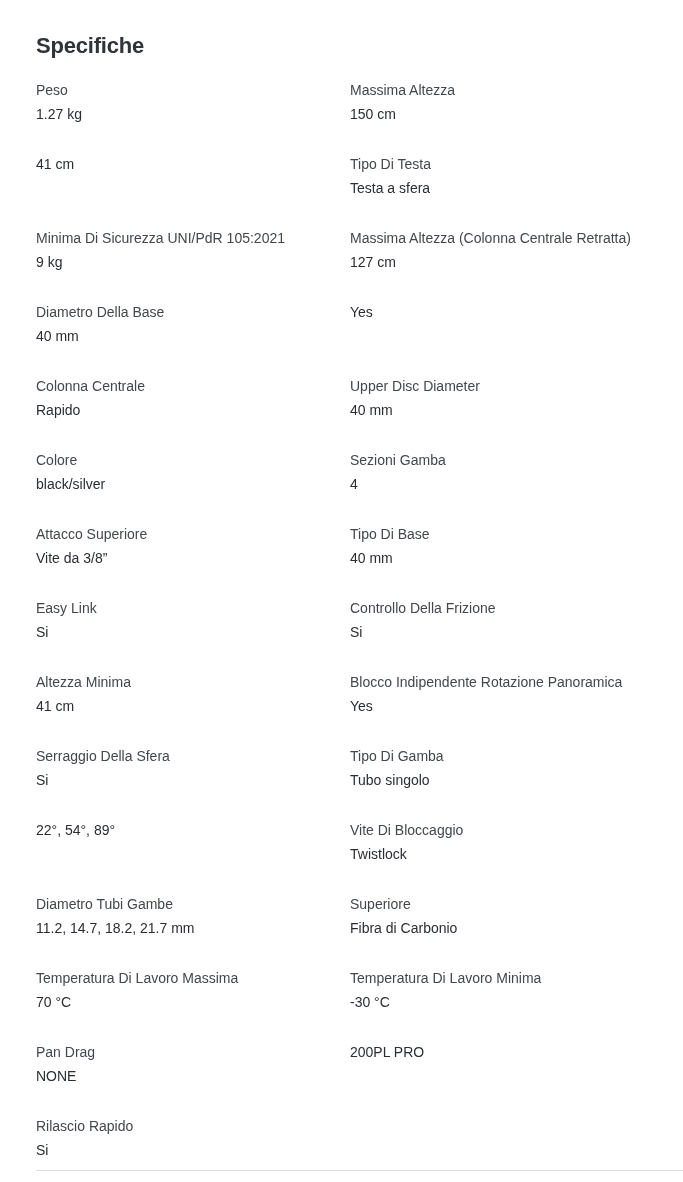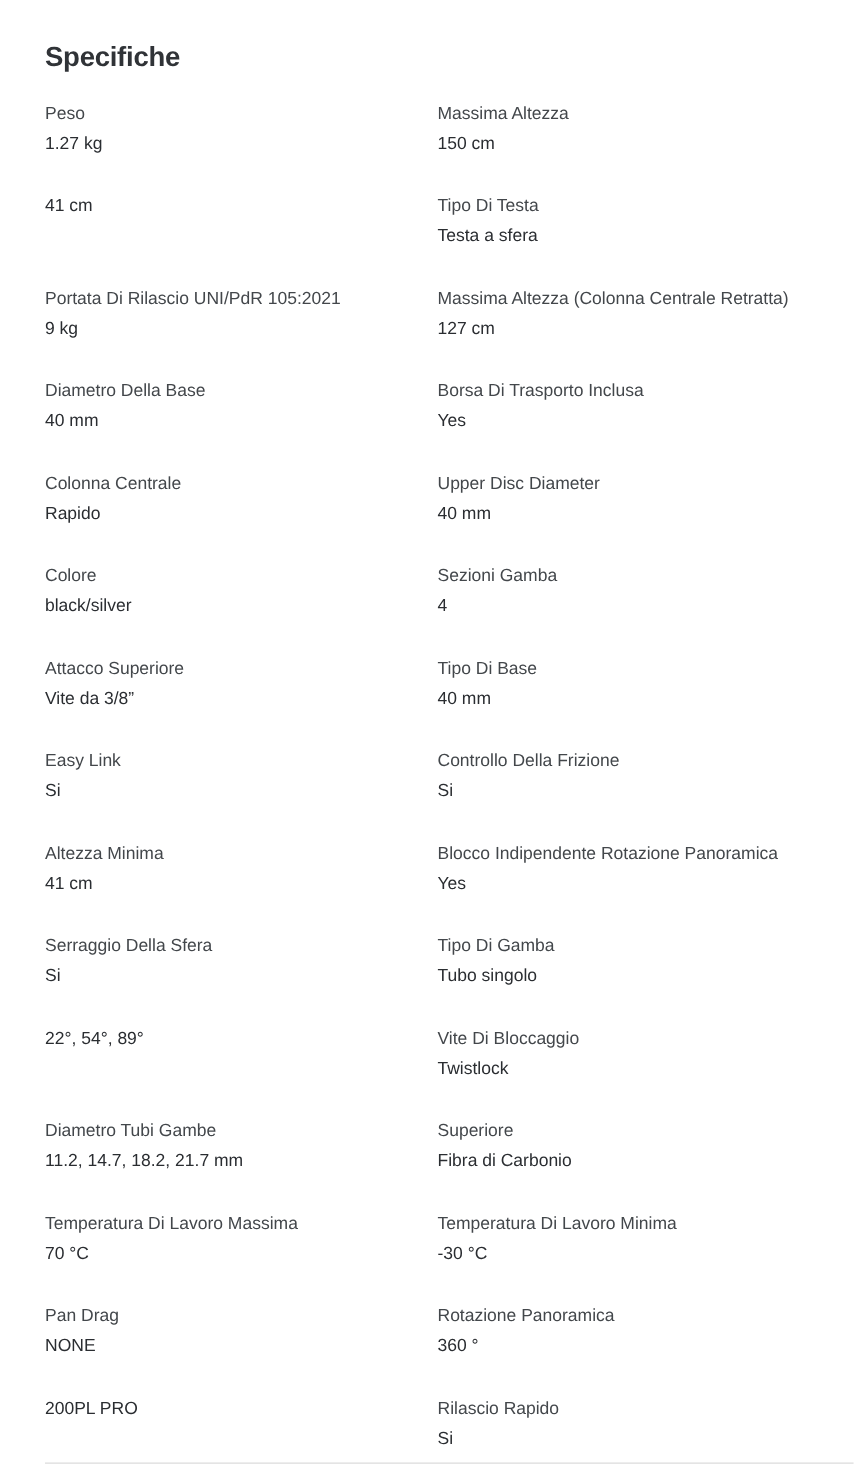--- a/index.html
+++ b/index.html
@@ -87,36 +87,35 @@
   <div class="spec-cell">
     <div class="spec-value">41 cm</div>
   </div>
 
   <div class="spec-cell">
     <div class="spec-label">Tipo Di Testa</div>
     <div class="spec-value">Testa a sfera</div>
   </div>
 
   <div class="spec-cell">
-    <div class="spec-label">Portata Di Rilascio UNI/PdR 105:2021</div>
+    <div class="spec-label">Minima Di Sicurezza UNI/PdR 105:2021</div>
     <div class="spec-value">9 kg</div>
   </div>
 
   <div class="spec-cell">
     <div class="spec-label">Massima Altezza (Colonna Centrale Retratta)</div>
     <div class="spec-value">127 cm</div>
   </div>
 
   <div class="spec-cell">
     <div class="spec-label">Diametro Della Base</div>
     <div class="spec-value">40 mm</div>
   </div>
 
   <div class="spec-cell">
-    <div class="spec-label">Borsa Di Trasporto Inclusa</div>
     <div class="spec-value">Yes</div>
   </div>
 
   <div class="spec-cell">
     <div class="spec-label">Colonna Centrale</div>
     <div class="spec-value">Rapido</div>
   </div>
 
   <div class="spec-cell">
     <div class="spec-label">Upper Disc Diameter</div>
@@ -200,24 +199,20 @@
   <div class="spec-cell">
     <div class="spec-label">Temperatura Di Lavoro Minima</div>
     <div class="spec-value">-30 °C</div>
   </div>
 
   <div class="spec-cell">
     <div class="spec-label">Pan Drag</div>
     <div class="spec-value">NONE</div>
   </div>
 
-  <div class="spec-cell">
-    <div class="spec-label">Rotazione Panoramica</div>
-    <div class="spec-value">360 °</div>
-  </div>
 
   <div class="spec-cell">
     <div class="spec-value">200PL PRO</div>
   </div>
 
   <div class="spec-cell">
     <div class="spec-label">Rilascio Rapido</div>
     <div class="spec-value">Si</div>
   </div>
 </div>

